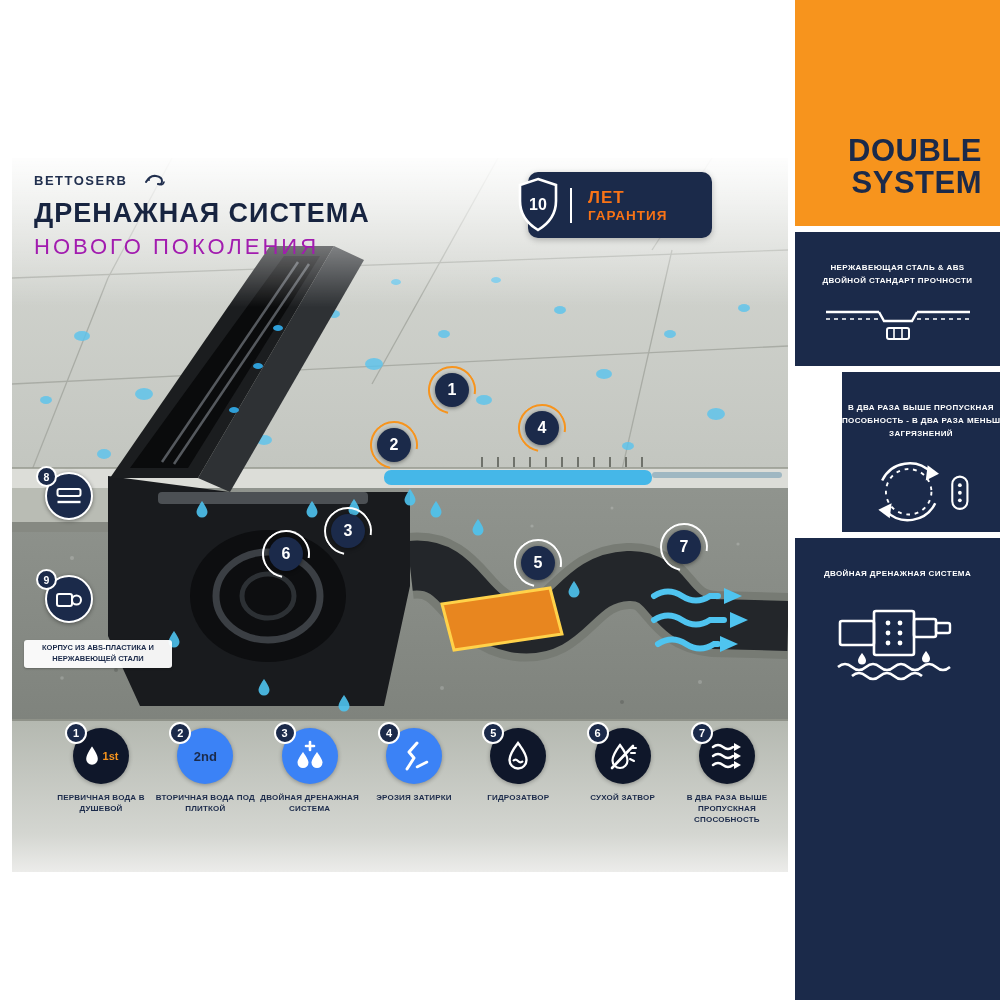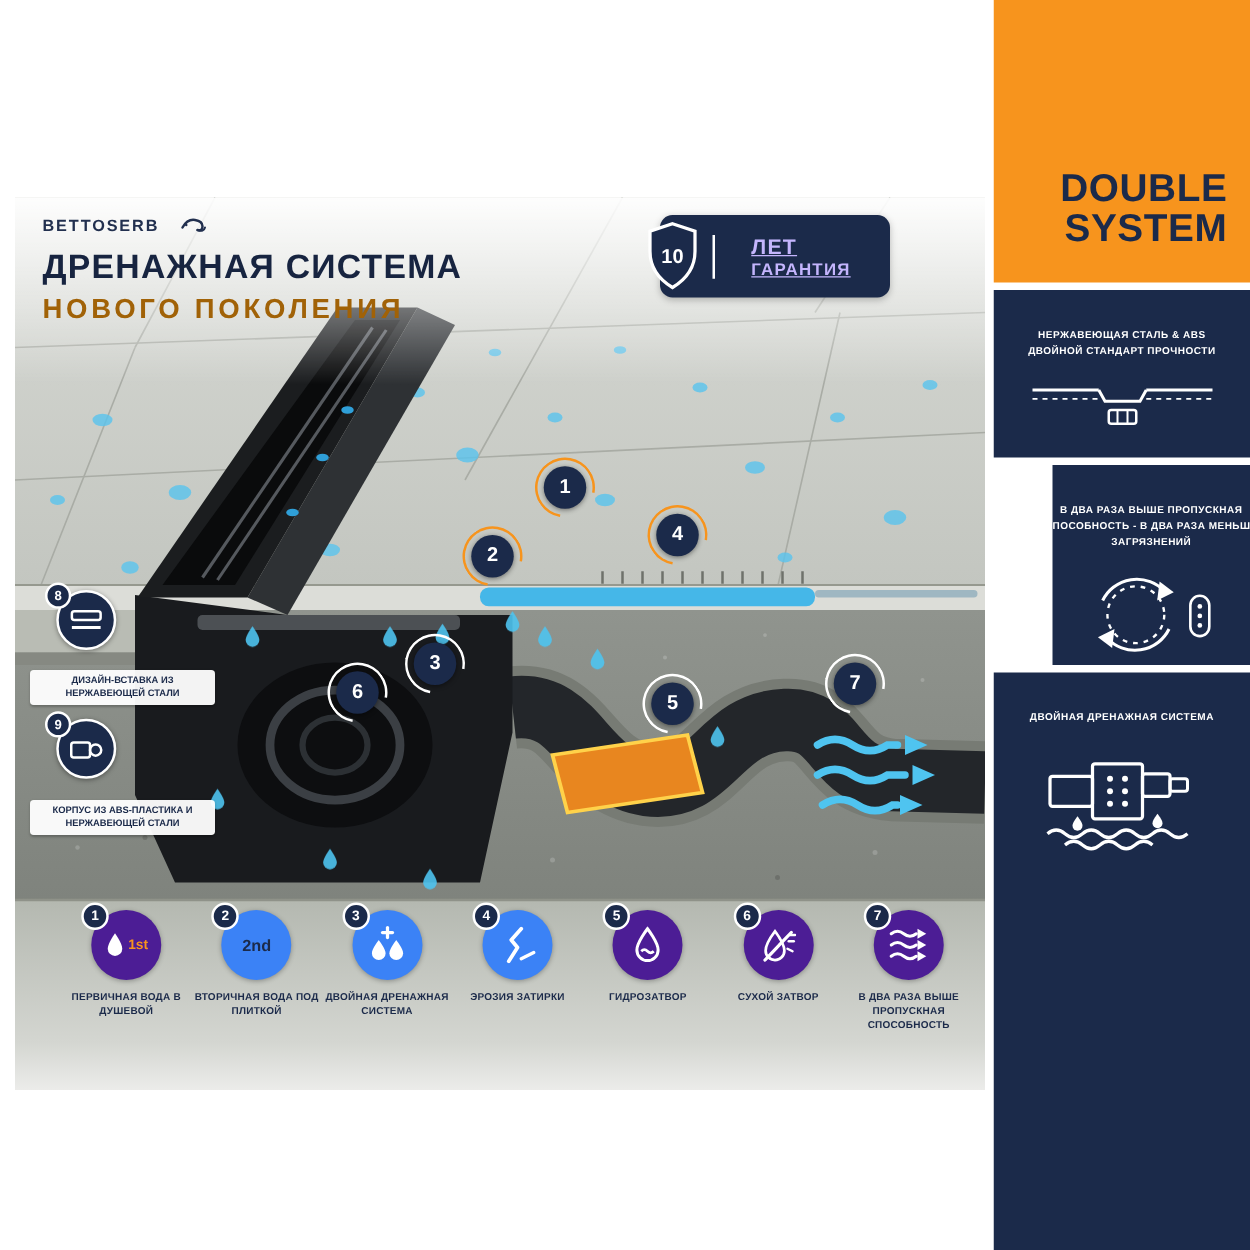--- a/index.html
+++ b/index.html
@@ -8,28 +8,28 @@
   .canvas { position:relative; width:1000px; height:1000px; background:#fff; }
 
   
   .scene { position:absolute; left:12px; top:158px; width:776px; height:714px; }
   .scene-bg { position:absolute; inset:0; width:100%; height:100%; }
 
   .brand { position:absolute; left:22px; top:14px; display:flex; align-items:center; gap:16px;
            font-size:13px; font-weight:700; letter-spacing:1.5px; color:#22304f; }
   .title { position:absolute; left:22px; top:40px; font-size:27px; font-weight:800;
            letter-spacing:1px; color:#172440; }
-  .subtitle { position:absolute; left:22px; top:76px; font-size:22px; font-weight:700;
-              letter-spacing:3px; color:#a16207; }
+  .subtitle { position:absolute; left:22px; top:76px; font-size:22px; font-weight:400;
+              letter-spacing:3px; color:#a21caf; }
 
   .warranty { position:absolute; left:516px; top:14px; width:184px; height:66px;
               background:#1b2a4a; border-radius:10px; display:flex; align-items:center;
               box-shadow:0 2px 6px rgba(0,0,0,.25); }
   .warranty .shield { margin-left:-14px; flex:none; }
-  .w-text { border-left:2px solid #fff; margin-left:8px; padding-left:29px; color:#c4b5fd;text-decoration:underline; }
+  .w-text { border-left:2px solid #fff; margin-left:8px; padding-left:16px; color:#f97316; }
   .w-years { font-size:17px; font-weight:800; letter-spacing:1px; }
   .w-word  { font-size:13.5px; font-weight:700; letter-spacing:1px; }
 
   
   .marker { position:absolute; width:48px; height:48px; }
   .marker .arc { position:absolute; inset:0; border-radius:50%;
                  border:2.5px solid #fff; border-bottom-color:transparent;
                  transform:rotate(-35deg); }
   .marker.orange .arc { border-color:#F7941D; border-bottom-color:transparent; }
   .marker .dot { position:absolute; inset:7px; border-radius:50%; background:#1b2a4a;
@@ -53,21 +53,21 @@
   
   .legend { position:absolute; left:38px; right:10px; top:570px;
             display:flex; justify-content:space-between; }
   .lg-item { width:102px; display:flex; flex-direction:column; align-items:center; text-align:center; }
   .lg-iconwrap { position:relative; width:56px; height:56px; }
   .lg-badge { position:absolute; left:-8px; top:-6px; width:22px; height:22px; border-radius:50%;
               background:#1b2a4a; border:2px solid #fff; color:#fff; font-size:11px;
               font-weight:700; display:flex; align-items:center; justify-content:center; z-index:2; }
   .lg-circle { width:56px; height:56px; border-radius:50%; display:flex; align-items:center;
                justify-content:center; gap:3px; box-shadow:0 1px 4px rgba(0,0,0,.3); }
-  .lg-circle.navy { background:#4c1d95; }
+  .lg-circle.navy { background:#0f172a; }
   .lg-circle.orange { background:#3b82f6; }
   .lg-first  { color:#F7941D; font-size:11px; font-weight:800; }
   .lg-second { color:#1b2a4a; font-size:13px; font-weight:800; }
   .lg-label  { margin-top:8px; font-size:8px; font-weight:700; line-height:1.4;
                color:#1b2a4a; letter-spacing:.2px; }
 
   
   .sidebar { position:absolute; left:795px; top:0; width:205px; height:1000px;
              display:flex; flex-direction:column; gap:6px; }
   .sb-orange { height:226px; background:#F7941D; display:flex; align-items:flex-end;
@@ -291,21 +291,20 @@
       <span class="dot">7</span>
     </div>
 
     <div class="callout-badge" style="left:24px;top:308px;">8</div>
     <div class="callout-circle" style="left:33px;top:314px;">
       <svg width="26" height="18" viewBox="0 0 26 18" fill="none" stroke="#fff">
         <rect x="1.5" y="2" width="23" height="7" rx="2" stroke-width="2"></rect>
         <line x1="1.5" y1="15" x2="24.5" y2="15" stroke-width="2.4"></line>
       </svg>
     </div>
-    <div class="callout-label" style="left:12px;top:378px;">ДИЗАЙН-ВСТАВКА ИЗ НЕРЖАВЕЮЩЕЙ СТАЛИ</div>
 
     <div class="callout-badge" style="left:24px;top:411px;">9</div>
     <div class="callout-circle" style="left:33px;top:417px;">
       <svg width="28" height="20" viewBox="0 0 28 20" fill="none" stroke="#fff">
         <rect x="2" y="5" width="15" height="12" rx="2" stroke-width="2"></rect>
         <circle cx="21.5" cy="11" r="4.5" stroke-width="2"></circle>
       </svg>
     </div>
     <div class="callout-label" style="left:12px;top:482px;">КОРПУС ИЗ ABS-ПЛАСТИКА И НЕРЖАВЕЮЩЕЙ СТАЛИ</div>
 

